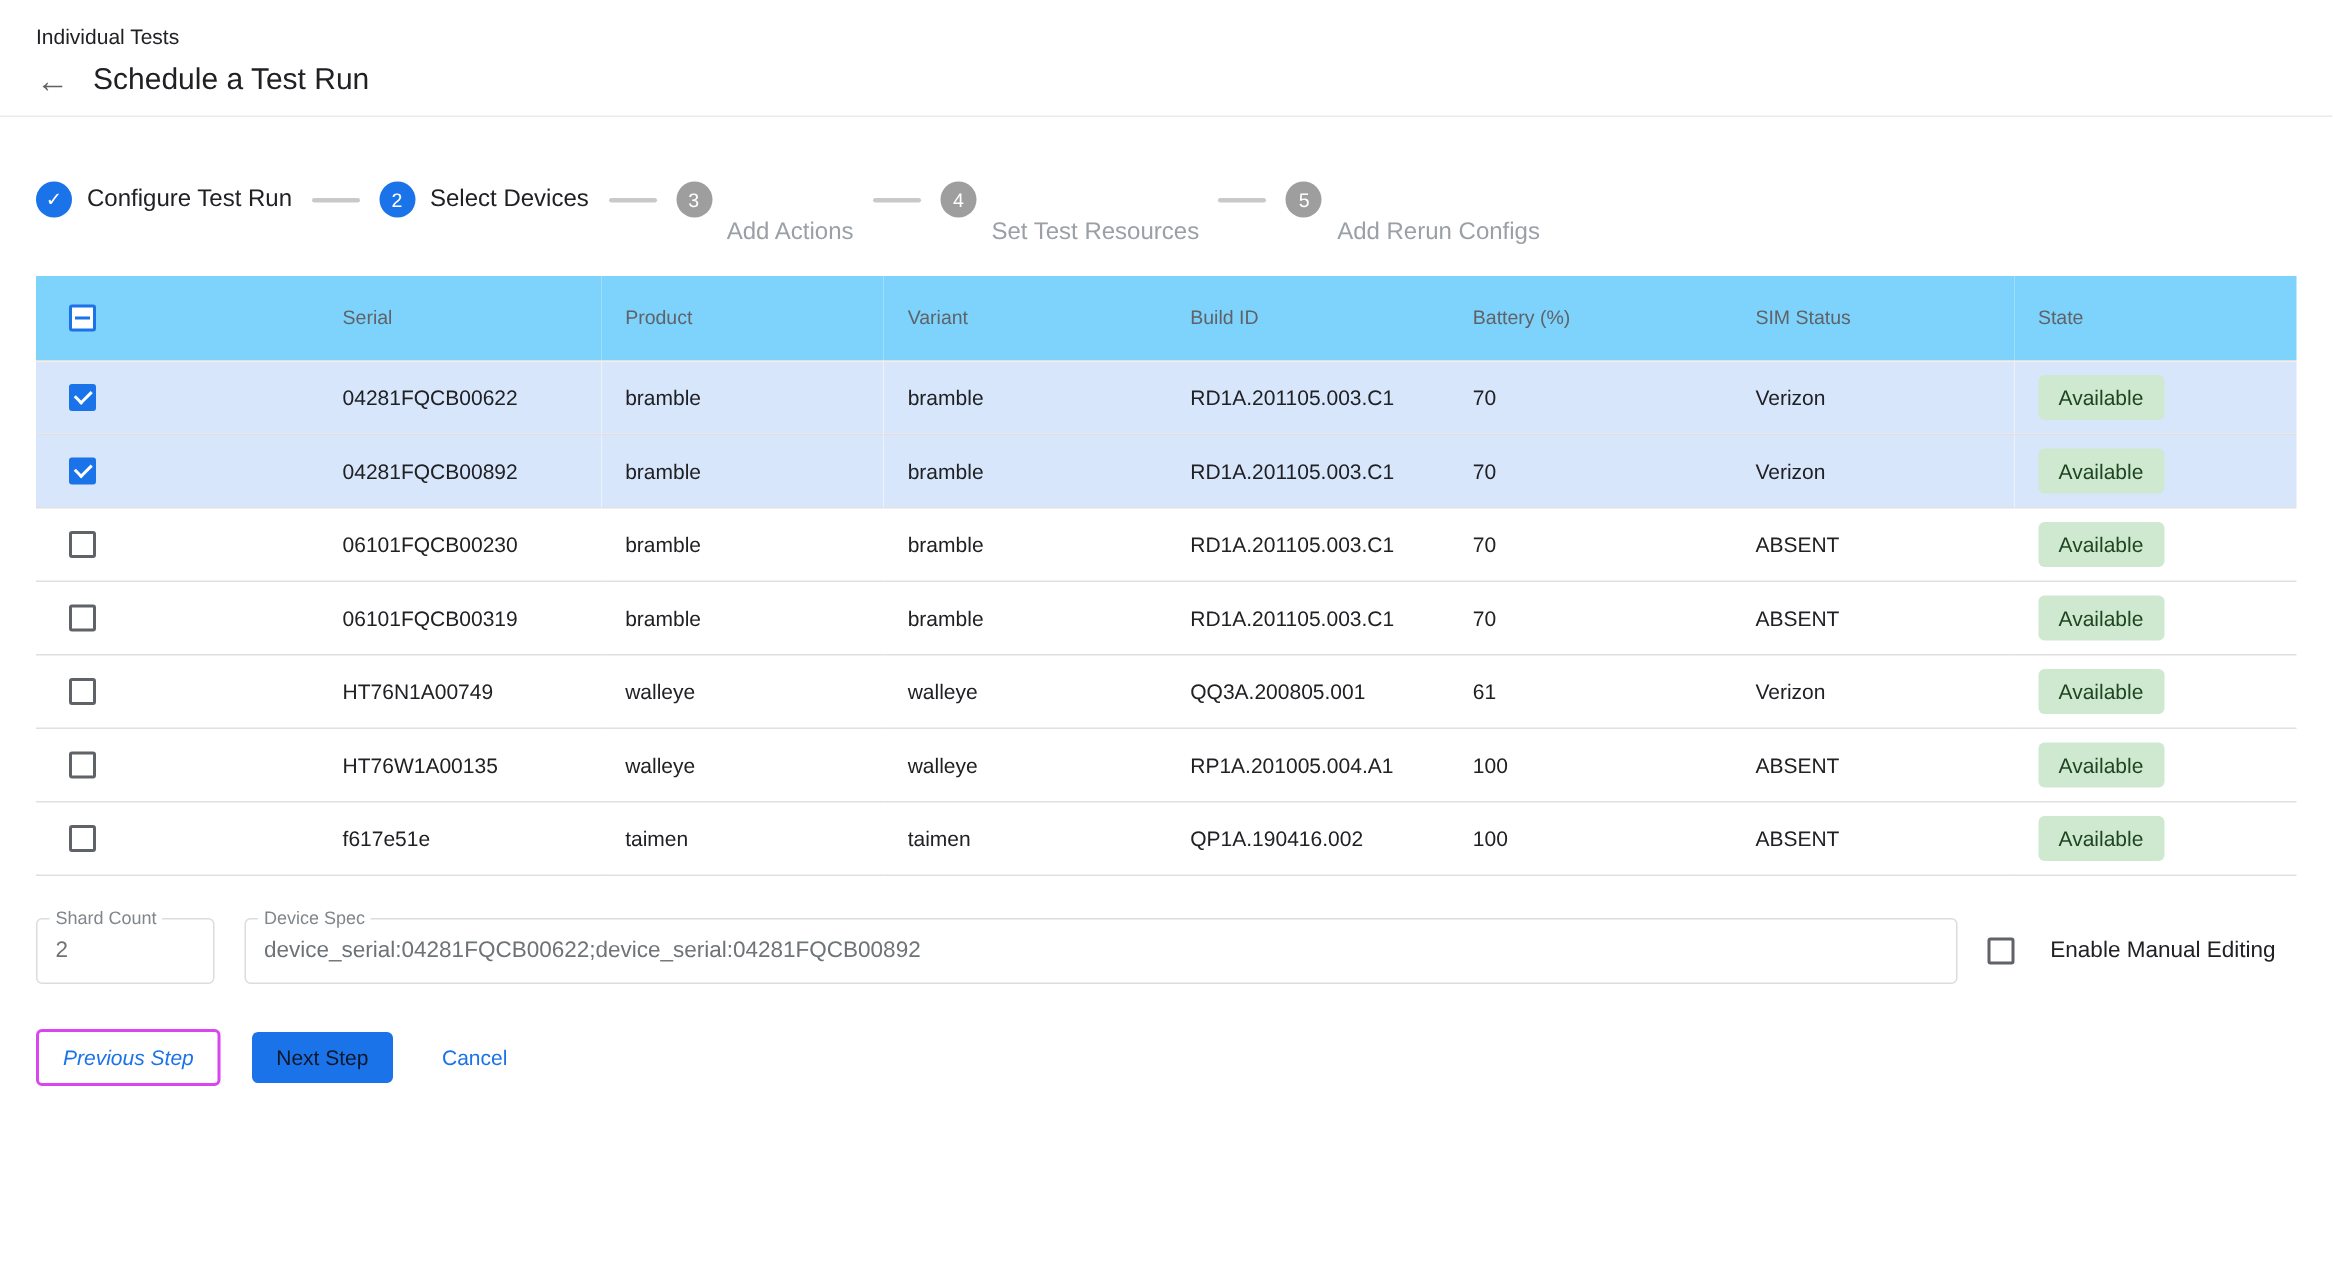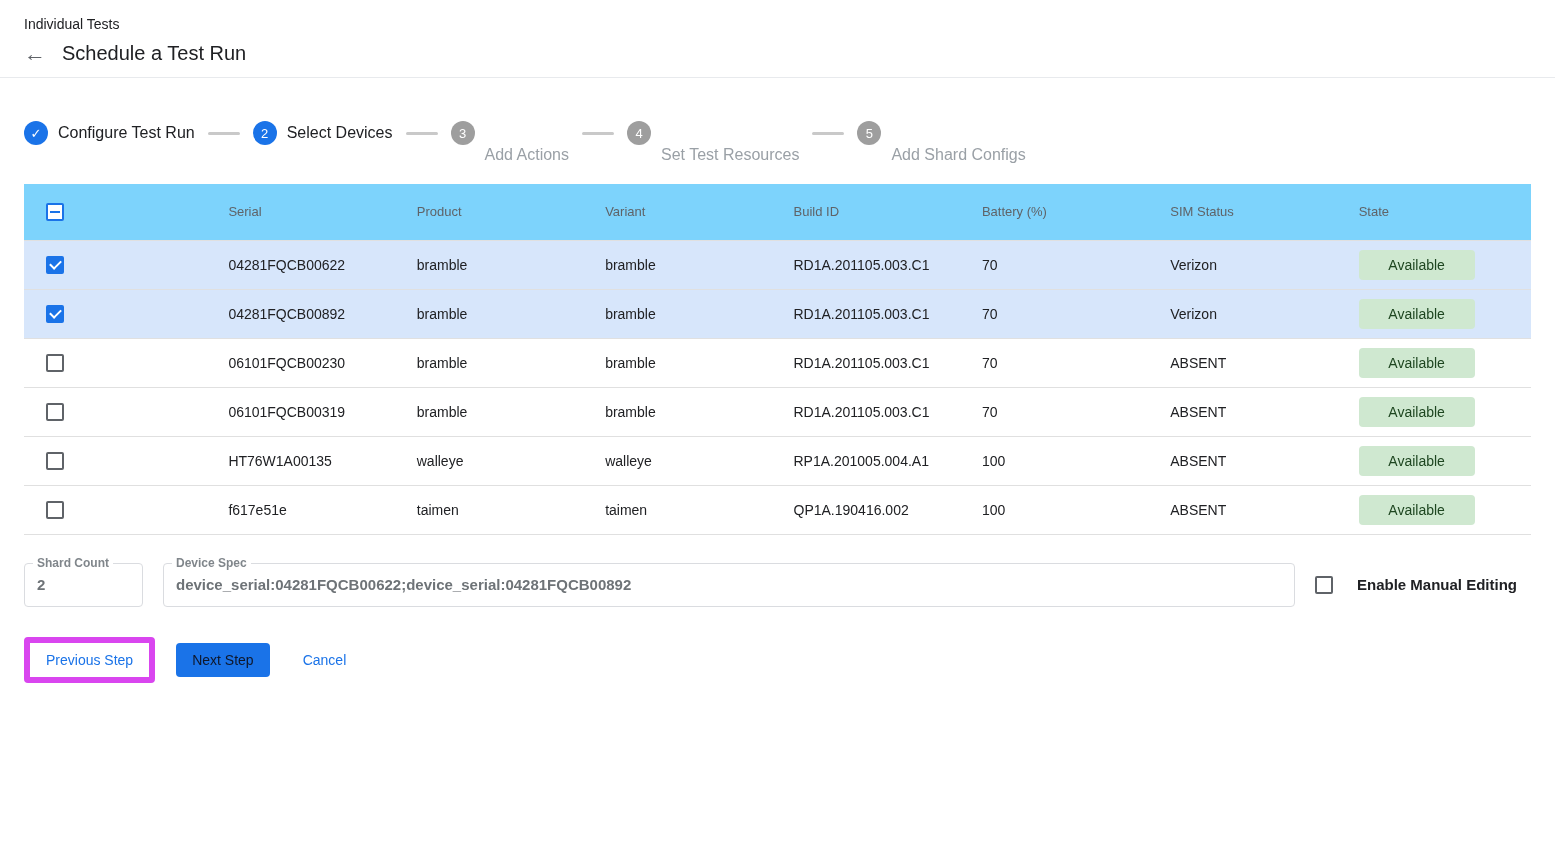--- a/index.html
+++ b/index.html
@@ -76,27 +76,27 @@
     border: solid #fff; border-width: 0 2px 2px 0; transform: rotate(45deg);
   }
   .cb.indeterminate { border-color: var(--primary-blue); }
   .cb.indeterminate::after {
     content: ""; position: absolute; left: 2px; top: 6px;
     width: 10px; height: 2px; background: var(--primary-blue);
   }
 
   
   .badge {
-    display: inline-block; width: 116px; padding: 7px 0;
+    display: inline-block; width: 84px; padding: 7px 0;
     text-align: center; font-size: 14px; border-radius: 4px;
     background: var(--badge-bg); color: var(--badge-text);
   }
 
   
-  .form-row { display: flex; align-items: center; margin: 28px 24px 0; gap: 20px; font-weight: bold; }
+  .form-row { display: flex; align-items: center; margin: 28px 24px 0; gap: 20px; }
   .field {
     position: relative; border: 1px solid #dadce0; border-radius: 4px;
     height: 44px; display: flex; align-items: center; padding: 0 12px;
     background: #fff;
   }
   .field-label {
     position: absolute; top: -8px; left: 8px; background: #fff;
     padding: 0 4px; font-size: 12px; color: #80868b; white-space: nowrap;
   }
   .field-value { font-size: 15px; color: #6e7377; white-space: nowrap; overflow: hidden; }
@@ -104,21 +104,21 @@
   .spec-field { flex: 1; }
   .manual-edit { display: flex; align-items: center; gap: 24px; flex: none; padding-right: 14px; cursor: pointer; }
   .manual-edit-label { font-size: 15px; color: var(--text-dark); }
 
   
   .actions { display: flex; align-items: center; gap: 21px; margin: 30px 24px; }
   .btn {
     font-family: inherit; font-size: 14px; font-weight: 500;
     border-radius: 4px; padding: 9px 16px; cursor: pointer; border: none;
   }
-  .btn-outline { background: #fff; border: 6px solid #d946ef; color: var(--primary-blue); }
+  .btn-outline { background: #fff; border: 2px solid #d946ef; color: var(--primary-blue); font-style: italic; }
   .btn-filled { background: var(--primary-blue); color: #0f172a; }
   .btn-text { background: none; color: var(--primary-blue); padding: 9px 12px; }
 </style>
 </head>
 <body>
 
 <div class="header">
   <div class="breadcrumb">Individual Tests</div>
   <div class="title-row">
     <span class="back-arrow">←</span>
@@ -145,21 +145,21 @@
     <span class="step-label">Add Actions</span>
   </div>
   <span class="connector"></span>
   <div class="step pending">
     <span class="step-circle">4</span>
     <span class="step-label">Set Test Resources</span>
   </div>
   <span class="connector"></span>
   <div class="step pending">
     <span class="step-circle">5</span>
-    <span class="step-label">Add Shard Configs</span>
+    <span class="step-label">Add Rerun Configs</span>
   </div>
 </div>
 
 <div class="table-wrap">
   <table>
     <colgroup>
       <col>
         <col>
         <col>
         <col>
@@ -216,20 +216,30 @@
     <td>06101FQCB00319</td>
     <td>bramble</td>
     <td>bramble</td>
     <td>RD1A.201105.003.C1</td>
     <td>70</td>
     <td>ABSENT</td>
     <td><span class="badge">Available</span></td>
   </tr>
         <tr>
     <td class="cb-cell"><span class="cb"></span></td>
+    <td>HT76N1A00749</td>
+    <td>walleye</td>
+    <td>walleye</td>
+    <td>QQ3A.200805.001</td>
+    <td>61</td>
+    <td>Verizon</td>
+    <td><span class="badge">Available</span></td>
+  </tr>
+        <tr>
+    <td class="cb-cell"><span class="cb"></span></td>
     <td>HT76W1A00135</td>
     <td>walleye</td>
     <td>walleye</td>
     <td>RP1A.201005.004.A1</td>
     <td>100</td>
     <td>ABSENT</td>
     <td><span class="badge">Available</span></td>
   </tr>
         <tr>
     <td class="cb-cell"><span class="cb"></span></td>

